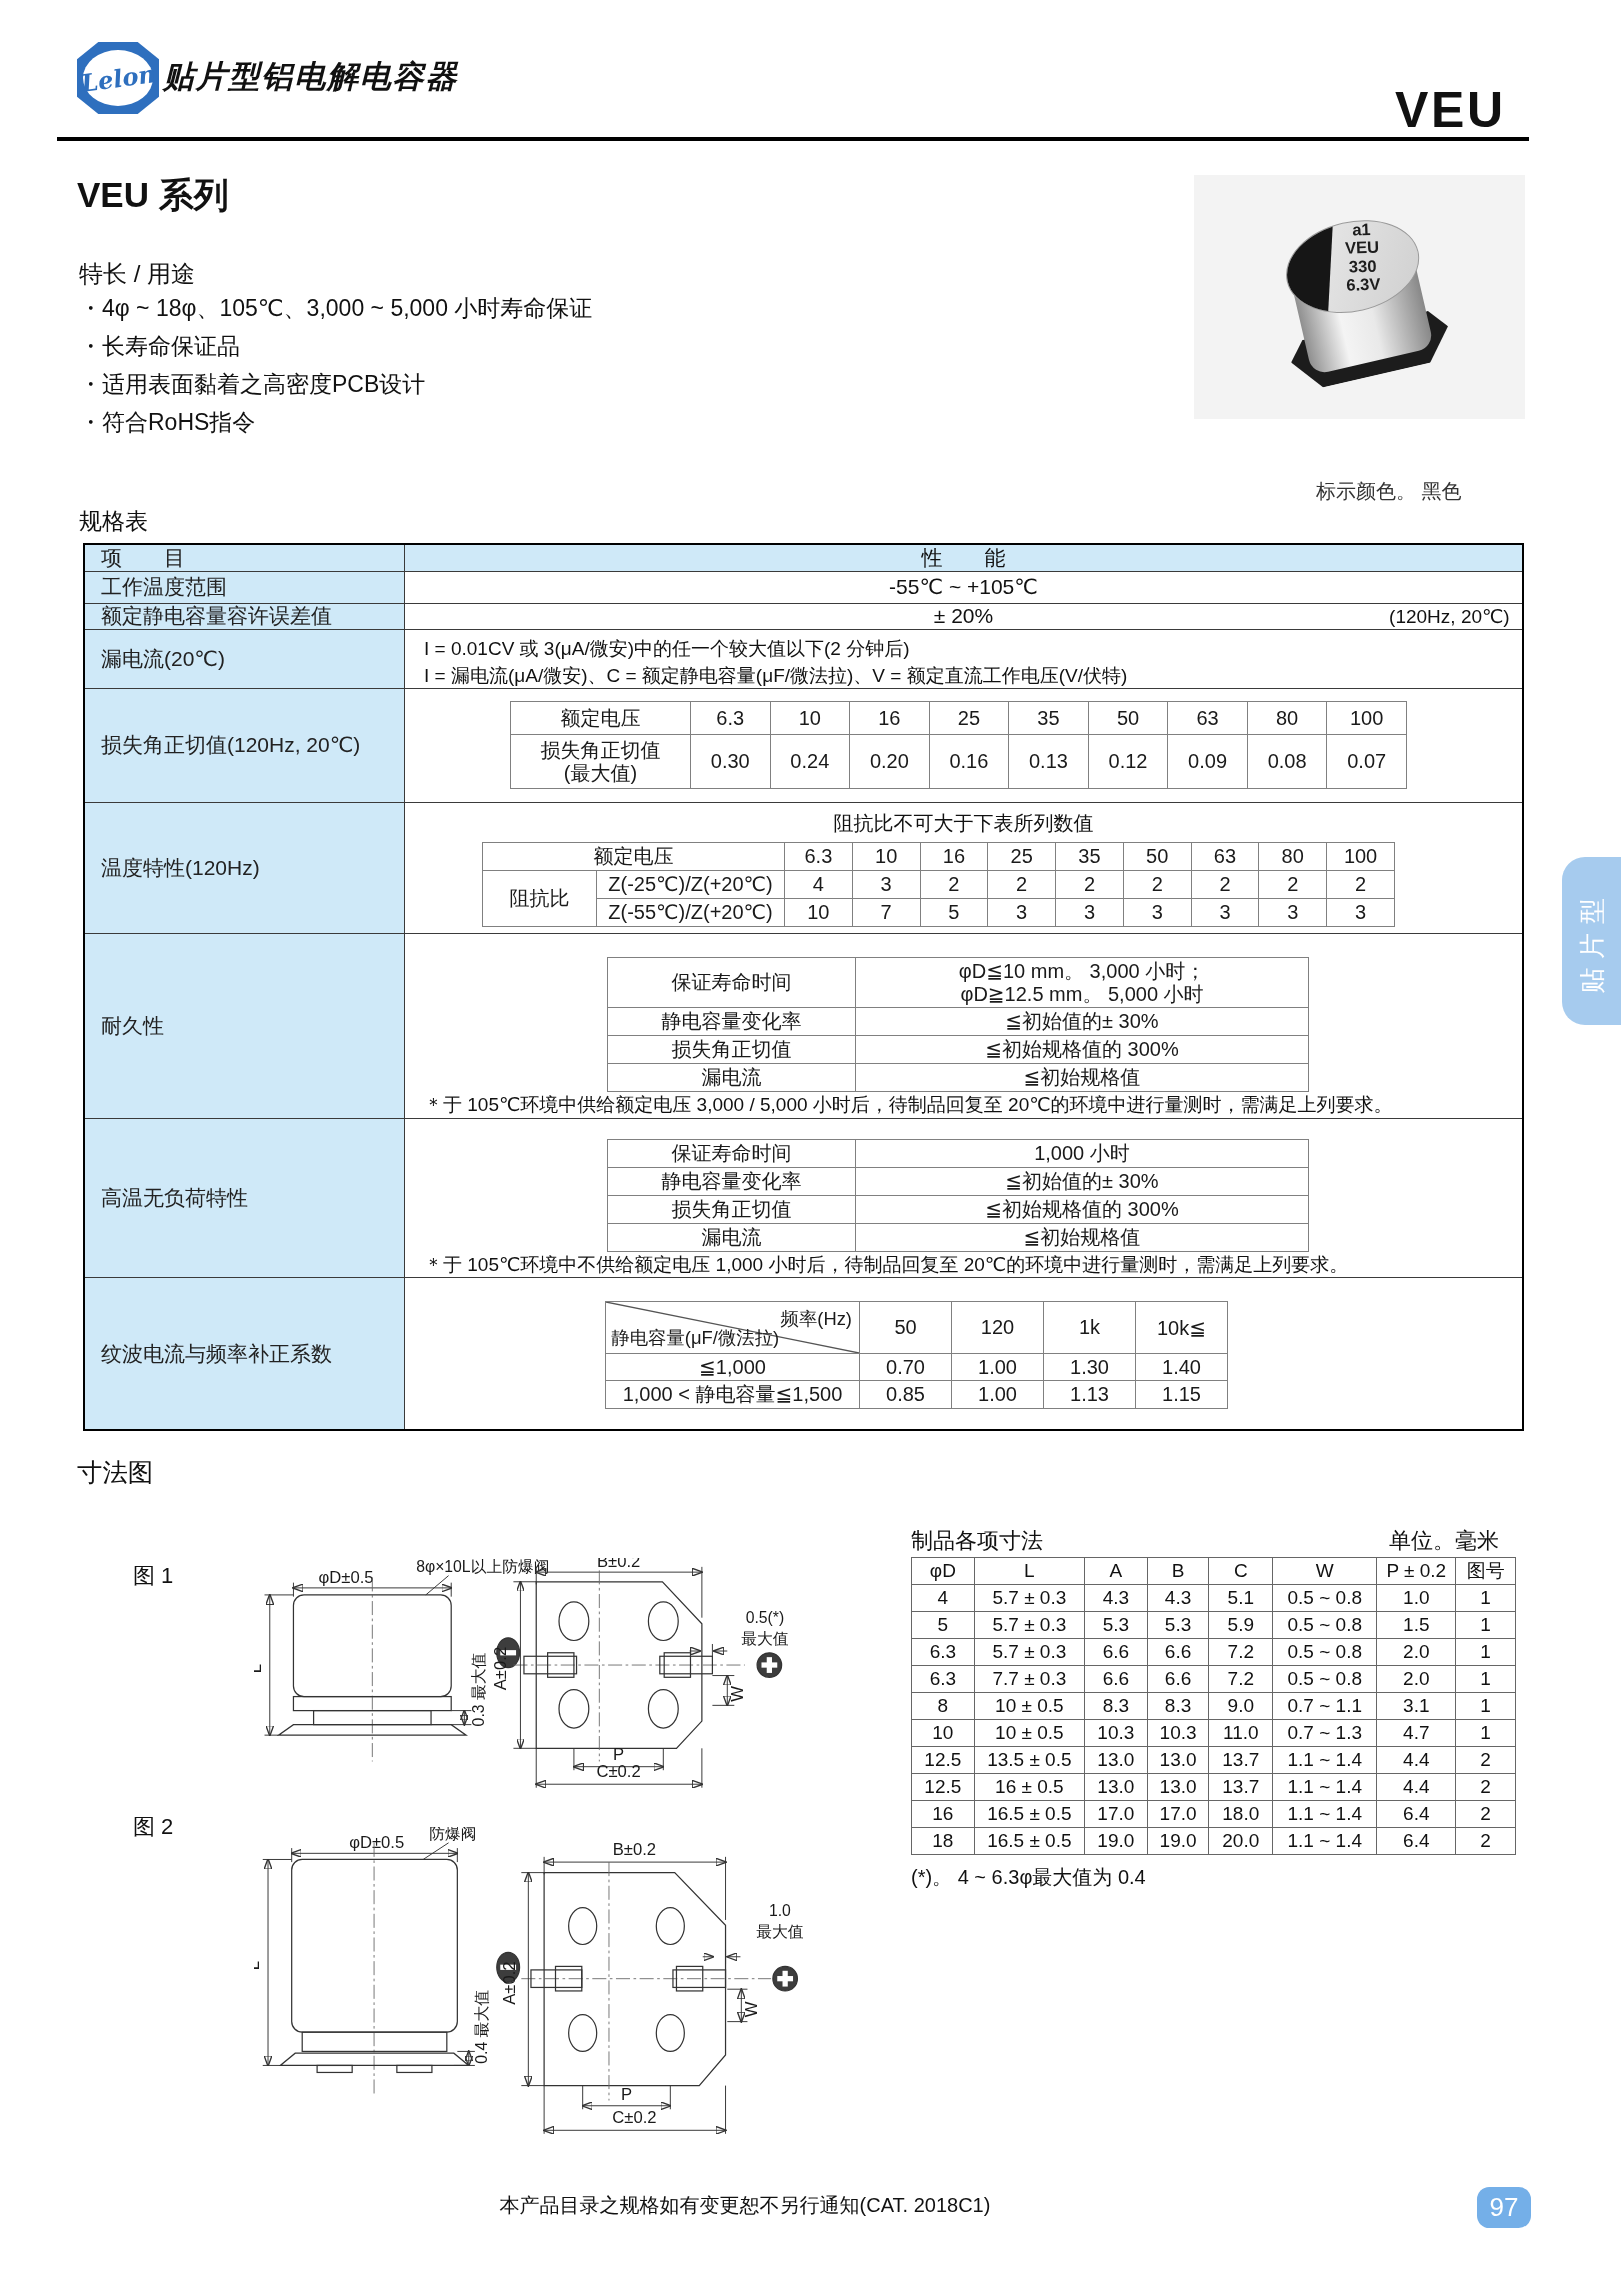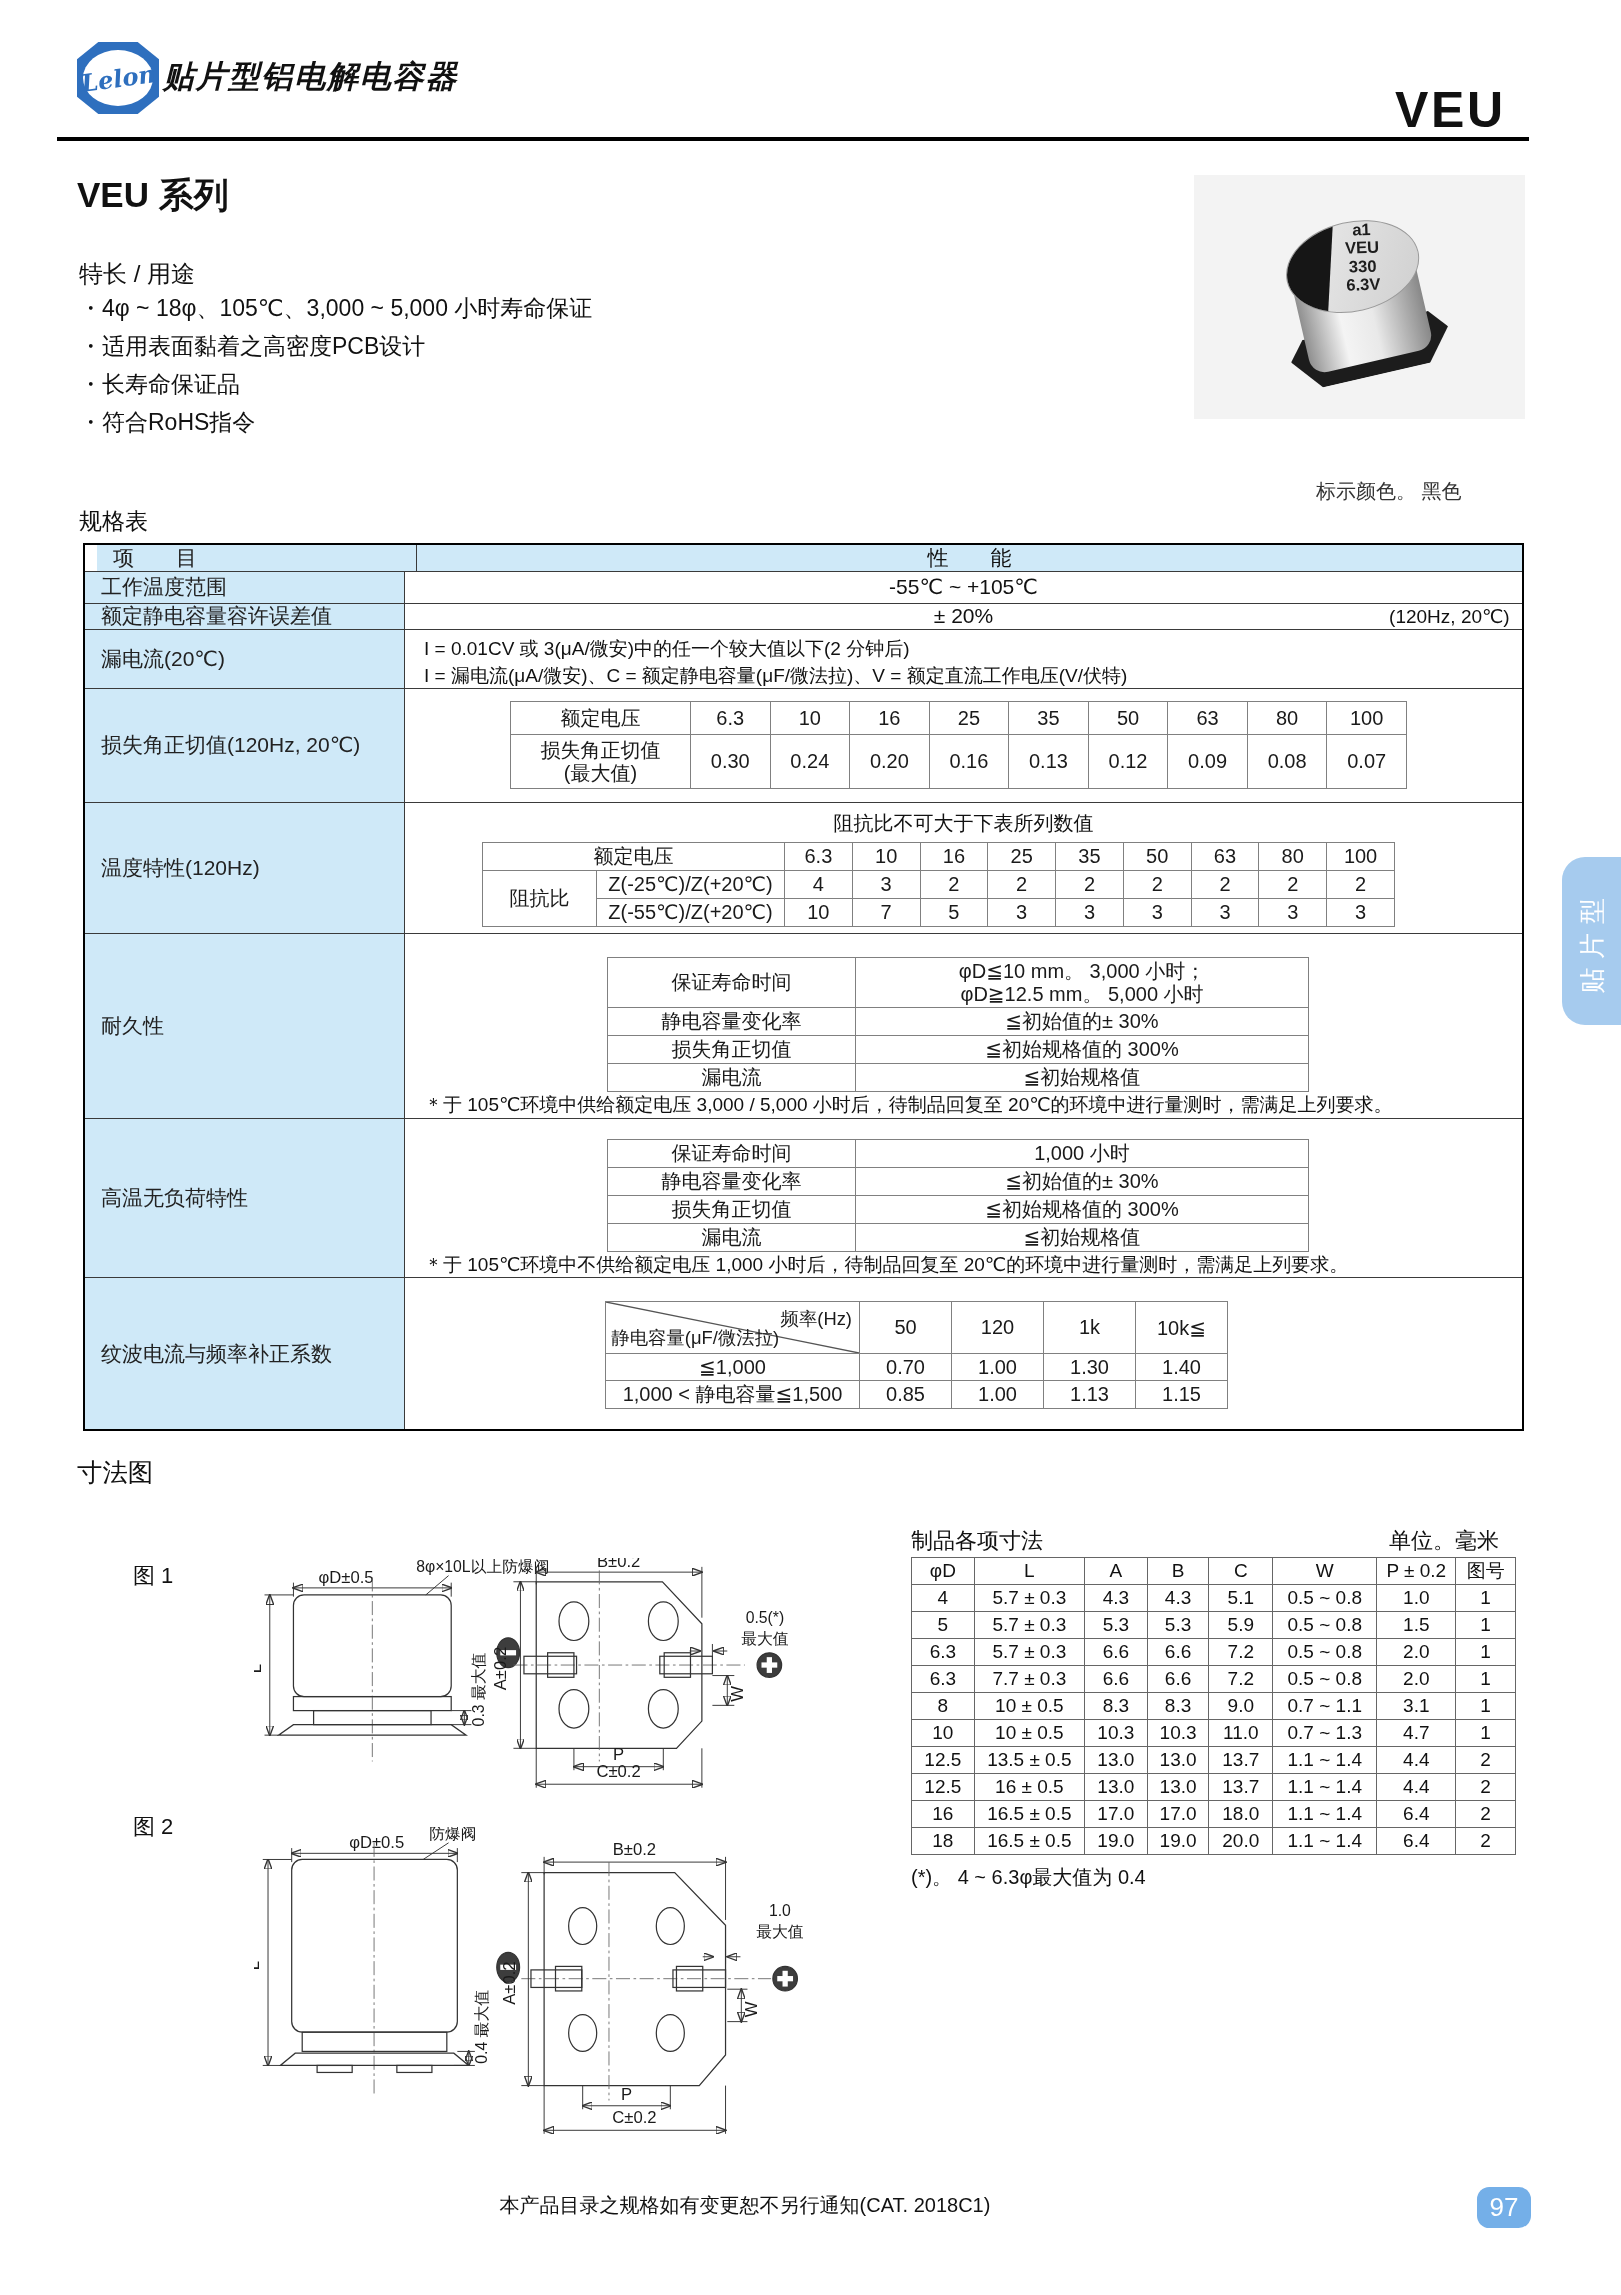--- a/index.html
+++ b/index.html
@@ -34,21 +34,21 @@
   .cap-sector{position:absolute;left:-14%;top:-12%;width:46%;height:128%;background:#161616;transform:rotate(16deg);}
   .cap-text{position:absolute;left:35px;top:1.8px;width:88px;text-align:center;font-size:16.6px;line-height:18.4px;
         font-weight:bold;color:#1d1d1d;transform:rotate(11deg);}
   .marking-note{left:1316px;top:478px;font-size:20px;color:#333;}
 
   
   .spec-title{left:79px;top:506px;font-size:23px;}
   .spec{left:83px;top:543px;width:1441px;height:888px;border:2.6px solid #000;box-sizing:border-box;
         display:flex;flex-direction:column;background:#fff;}
   .srow{display:flex;box-sizing:border-box;border-top:1.8px solid #3a3a3a;}
-  .srow:first-child{border-top:none;margin-left:12px;}
+  .srow:first-child{border-top:none;}
   .slabel{width:320px;flex:0 0 320px;background:#cfe9f8;border-right:1.8px solid #3a3a3a;box-sizing:border-box;
         display:flex;align-items:center;padding-left:16px;font-size:21px;color:#222;}
   .scontent{flex:1;position:relative;box-sizing:border-box;font-size:21px;}
   .center-val{position:absolute;inset:0;display:flex;align-items:center;justify-content:center;}
   .right-cond{position:absolute;right:12.3px;top:50%;transform:translateY(-50%);font-size:19px;}
   .leak-lines{padding:5.3px 0 0 19px;font-size:19px;line-height:27px;}
   .note-line{font-size:19px;padding-left:19px;}
   .tnote{text-align:center;font-size:20px;margin-top:7px;}
 
   table.ntable{border-collapse:collapse;table-layout:fixed;background:#fff;border:1.8px solid #555;}
@@ -99,22 +99,22 @@
     </div>
   </div>
   <div class="abs hd-title">贴片型铝电解电容器</div>
   <div class="abs hd-series">VEU</div>
   <div class="abs hd-rule"></div>
 
   <div class="abs series-heading">VEU 系列</div>
   <div class="abs features-title">特长 / 用途</div>
   <div class="abs features">
       <div class="feature-item">・4φ ~ 18φ、105℃、3,000 ~ 5,000  小时寿命保证</div>
+      <div class="feature-item">・长寿命保证品</div>
       <div class="feature-item">・适用表面黏着之高密度PCB设计</div>
-      <div class="feature-item">・长寿命保证品</div>
       <div class="feature-item">・符合RoHS指令</div>
     </div>
 
   <div class="abs photo-box">
     <div class="cap">
       <div class="cap-seat"></div>
       <div class="cap-body"></div>
       <div class="cap-top">
         <div class="cap-sector"></div>
       </div>

